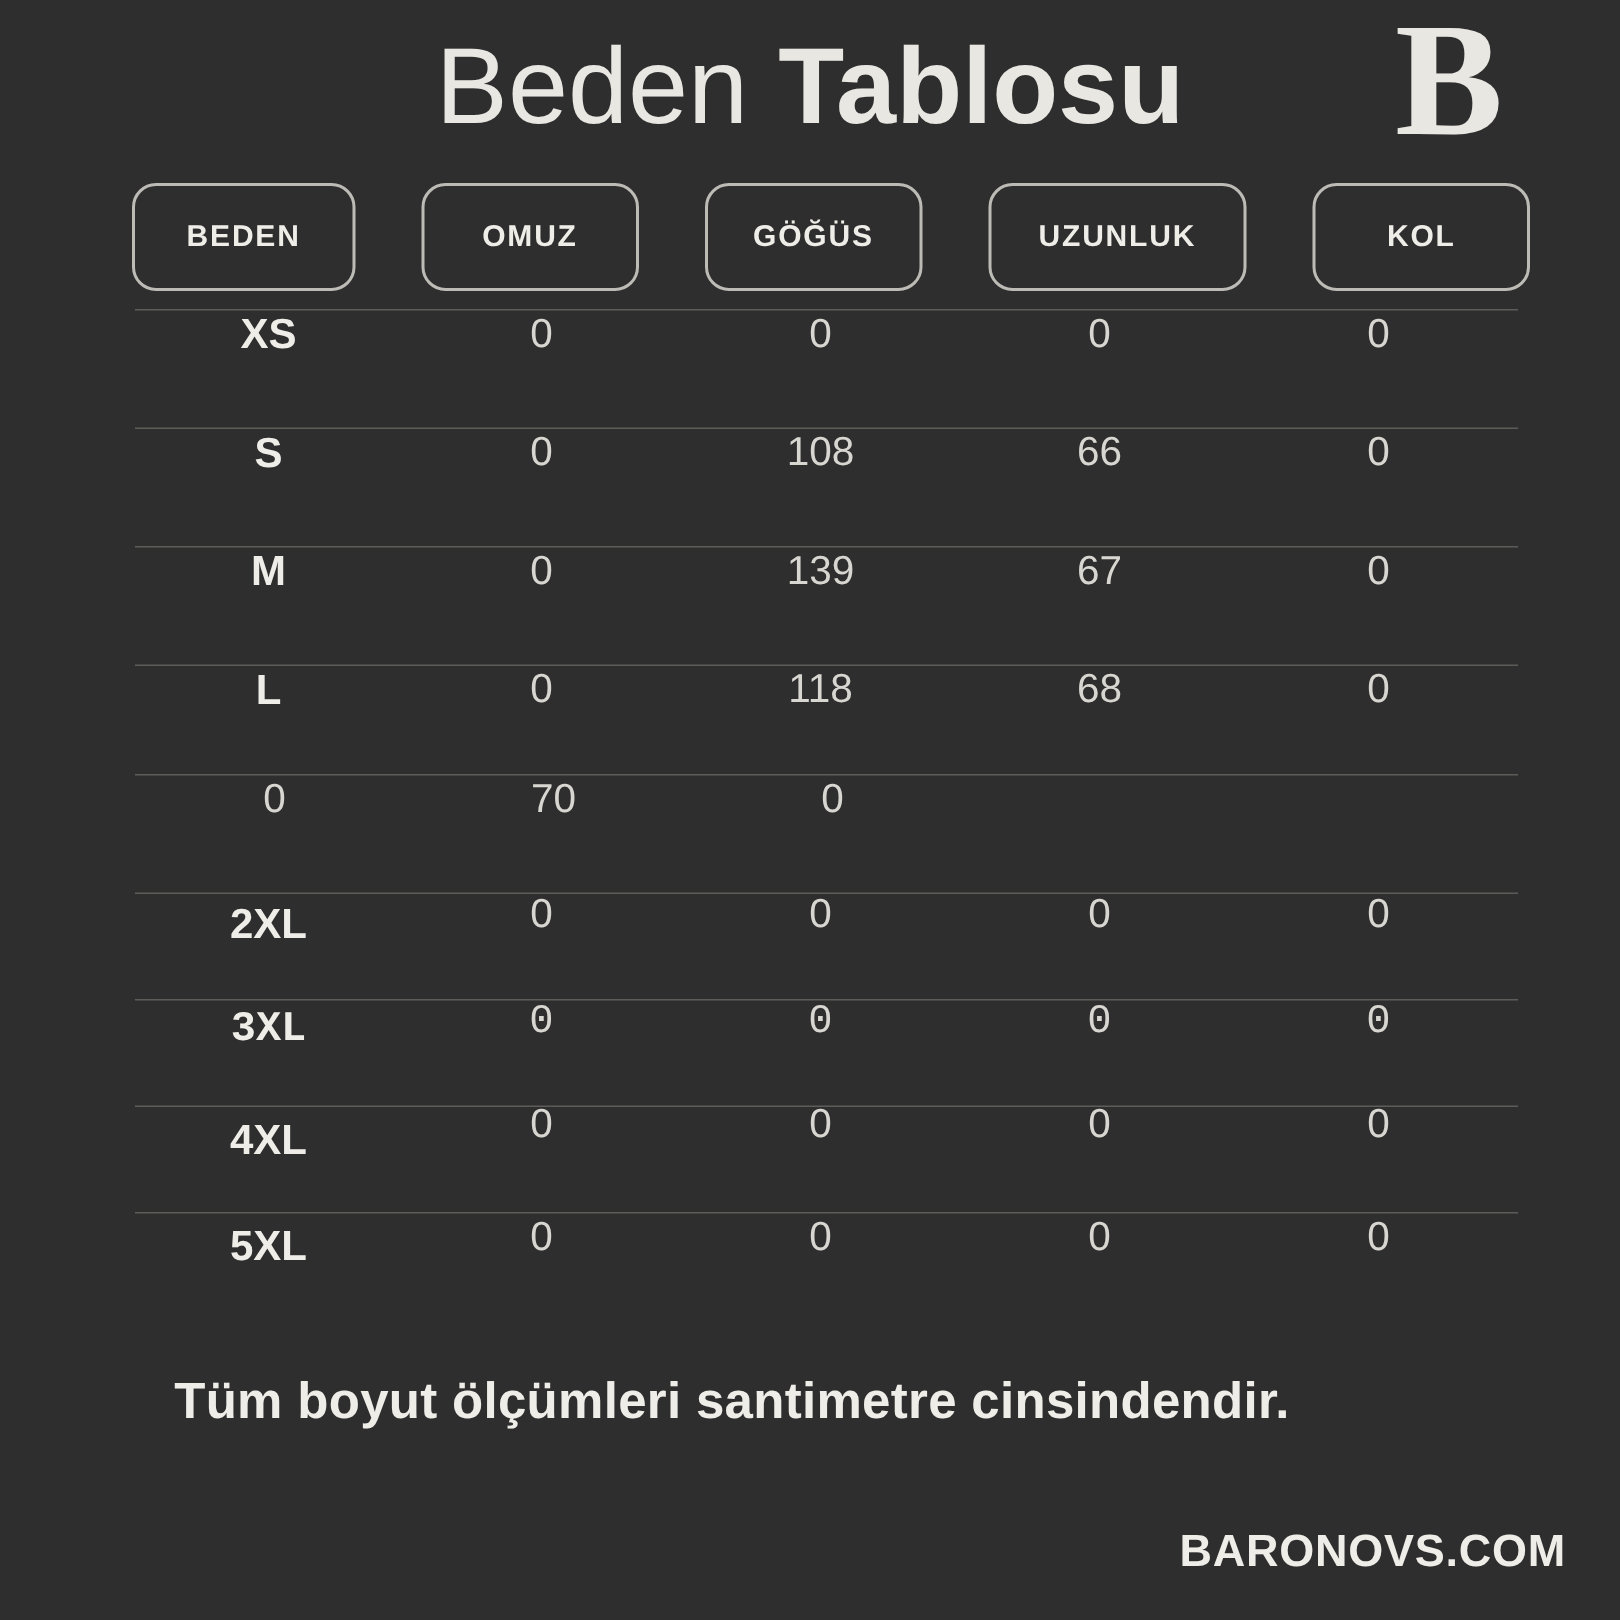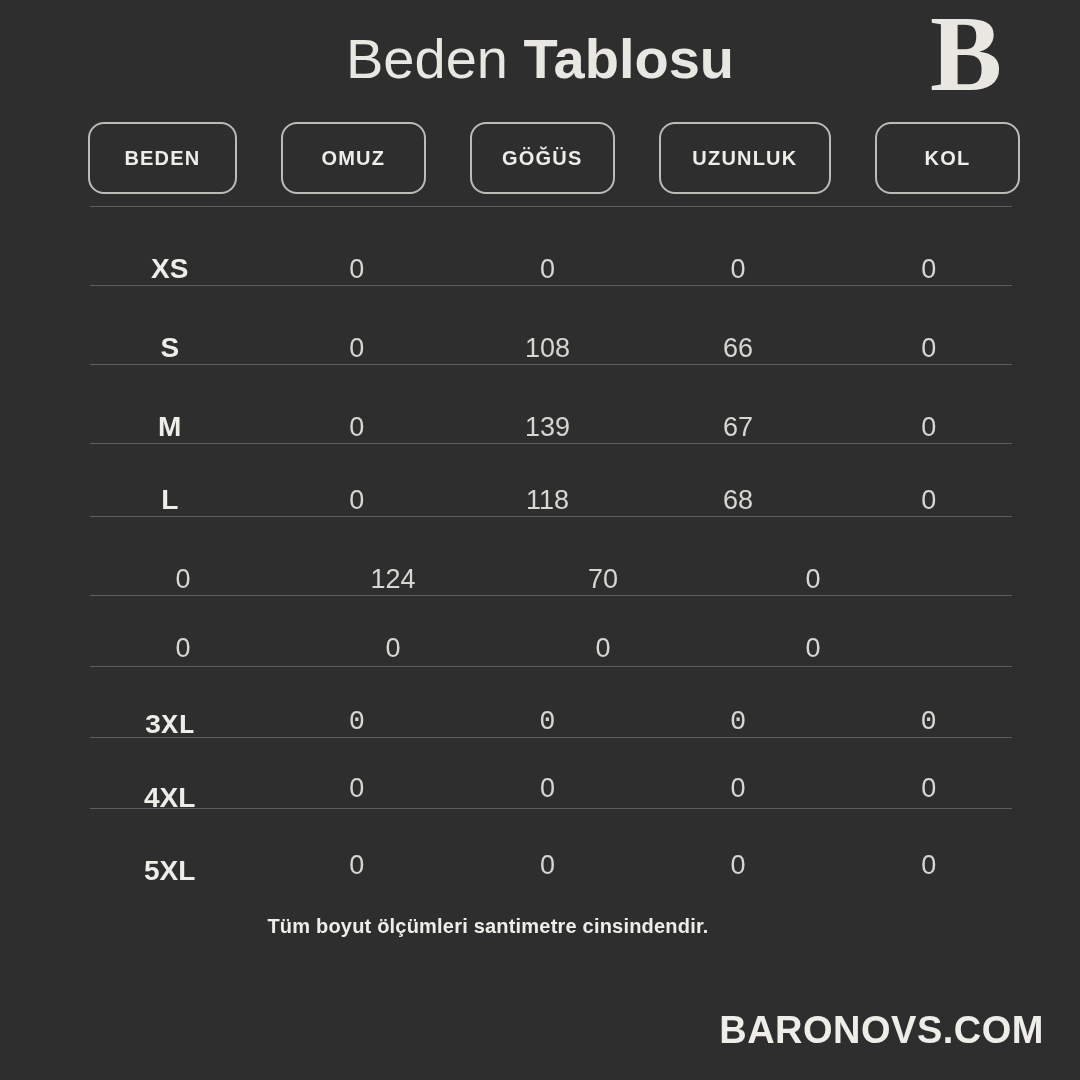--- a/index.html
+++ b/index.html
@@ -26,21 +26,21 @@
     position: absolute;
     top: 8px;
     left: 0;
     width: 1080px;
     height: 100px;
     display: flex;
     align-items: center;
     justify-content: center;
   }
   .title {
-    font-size: 56px;
+    font-size: 72px;
     letter-spacing: 0px;
     white-space: nowrap;
     color: #e9e7e2;
   }
   .title .light {
     font-weight: 400;
   }
   .title .bold {
     font-weight: 700;
   }
@@ -86,24 +86,23 @@
   
   .table {
     position: absolute;
     top: 206px;
     left: 90px;
     width: 922px;
   }
   .row {
     position: relative;
     display: flex;
-    align-items: flex-end;
+    align-items: flex-start;
     height: 76px;
     border-top: 1px solid #5d5c59;
-    gap: 24px;
   }
   .row:first-child { border-top: 1px solid #5d5c59; }
   .cell {
     text-align: center;
     font-size: 27px;
     color: #d8d6d1;
     font-weight: 400;
   }
   .cell.size-cell {
     font-weight: 700;
@@ -135,32 +134,32 @@
   .row.r5 .cell.c1, .row.r5 .cell.c2, .row.r5 .cell.c3, .row.r5 .cell.c4 { transform: translateY(-2px); }
   .row.r7 .cell.c1, .row.r7 .cell.c2, .row.r7 .cell.c3, .row.r7 .cell.c4 { transform: translateY(-4px); }
 
   
   .note {
     position: absolute;
     top: 915px;
     left: 0;
     width: 976px;
     text-align: center;
-    font-size: 20px;
+    font-size: 34px;
     font-weight: 700;
     color: #efede8;
     letter-spacing: 0.2px;
   }
 
   
   .website {
     position: absolute;
     right: 36px;
     bottom: 28px;
-    font-size: 38px;
+    font-size: 30px;
     font-weight: 700;
     letter-spacing: 0.5px;
     color: #efede8;
   }
 </style>
 </head>
 <body>
 
 <div class="page">
 
@@ -206,26 +205,26 @@
     <div class="row r3">
       <div class="cell c0 size-cell">L</div>
       <div class="cell c1">0</div>
       <div class="cell c2">118</div>
       <div class="cell c3">68</div>
       <div class="cell c4">0</div>
     </div>
 
     <div class="row r4">
       <div class="cell c1">0</div>
-      <div class="cell c2">124</div>
       <div class="cell c3">70</div>
       <div class="cell c4">0</div>
     </div>
 
     <div class="row r5">
+      <div class="cell c0 size-cell">2XL</div>
       <div class="cell c1">0</div>
       <div class="cell c2">0</div>
       <div class="cell c3">0</div>
       <div class="cell c4">0</div>
     </div>
 
     <div class="row r6">
       <div class="cell c0 size-cell">3XL</div>
       <div class="cell c1">0</div>
       <div class="cell c2">0</div>

